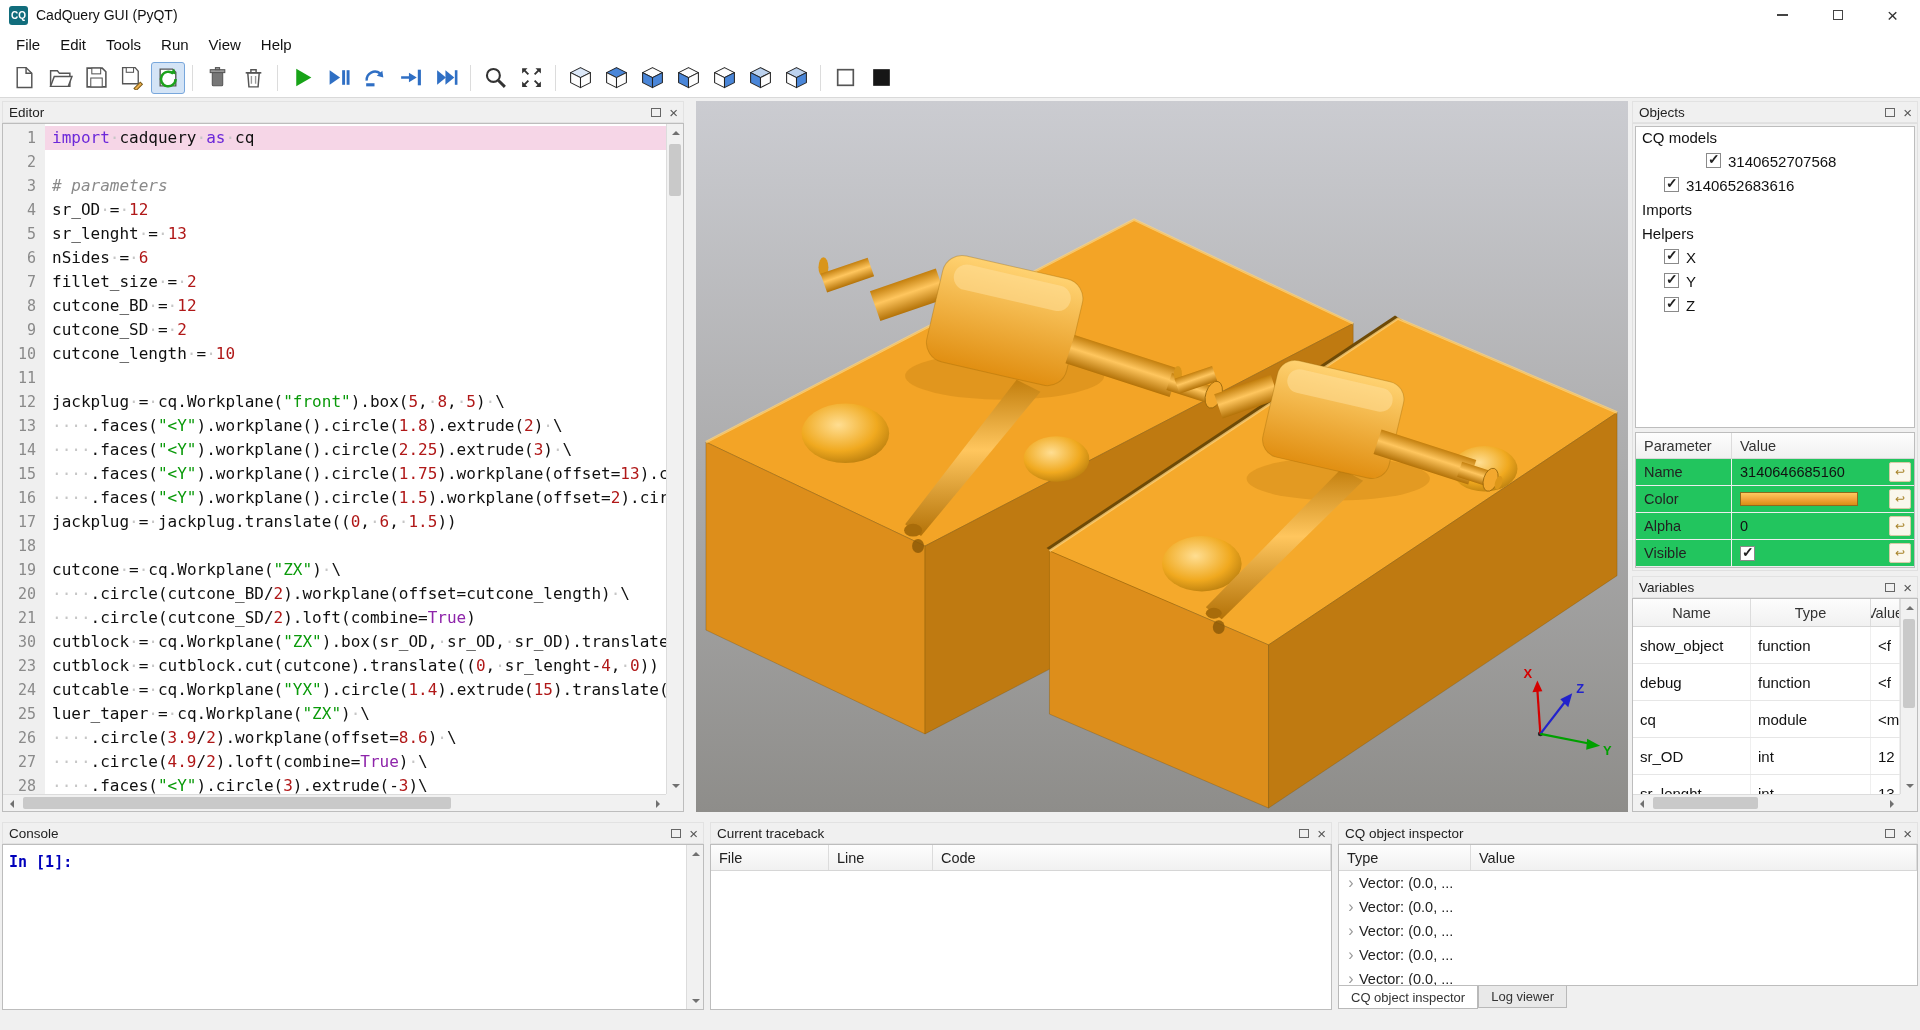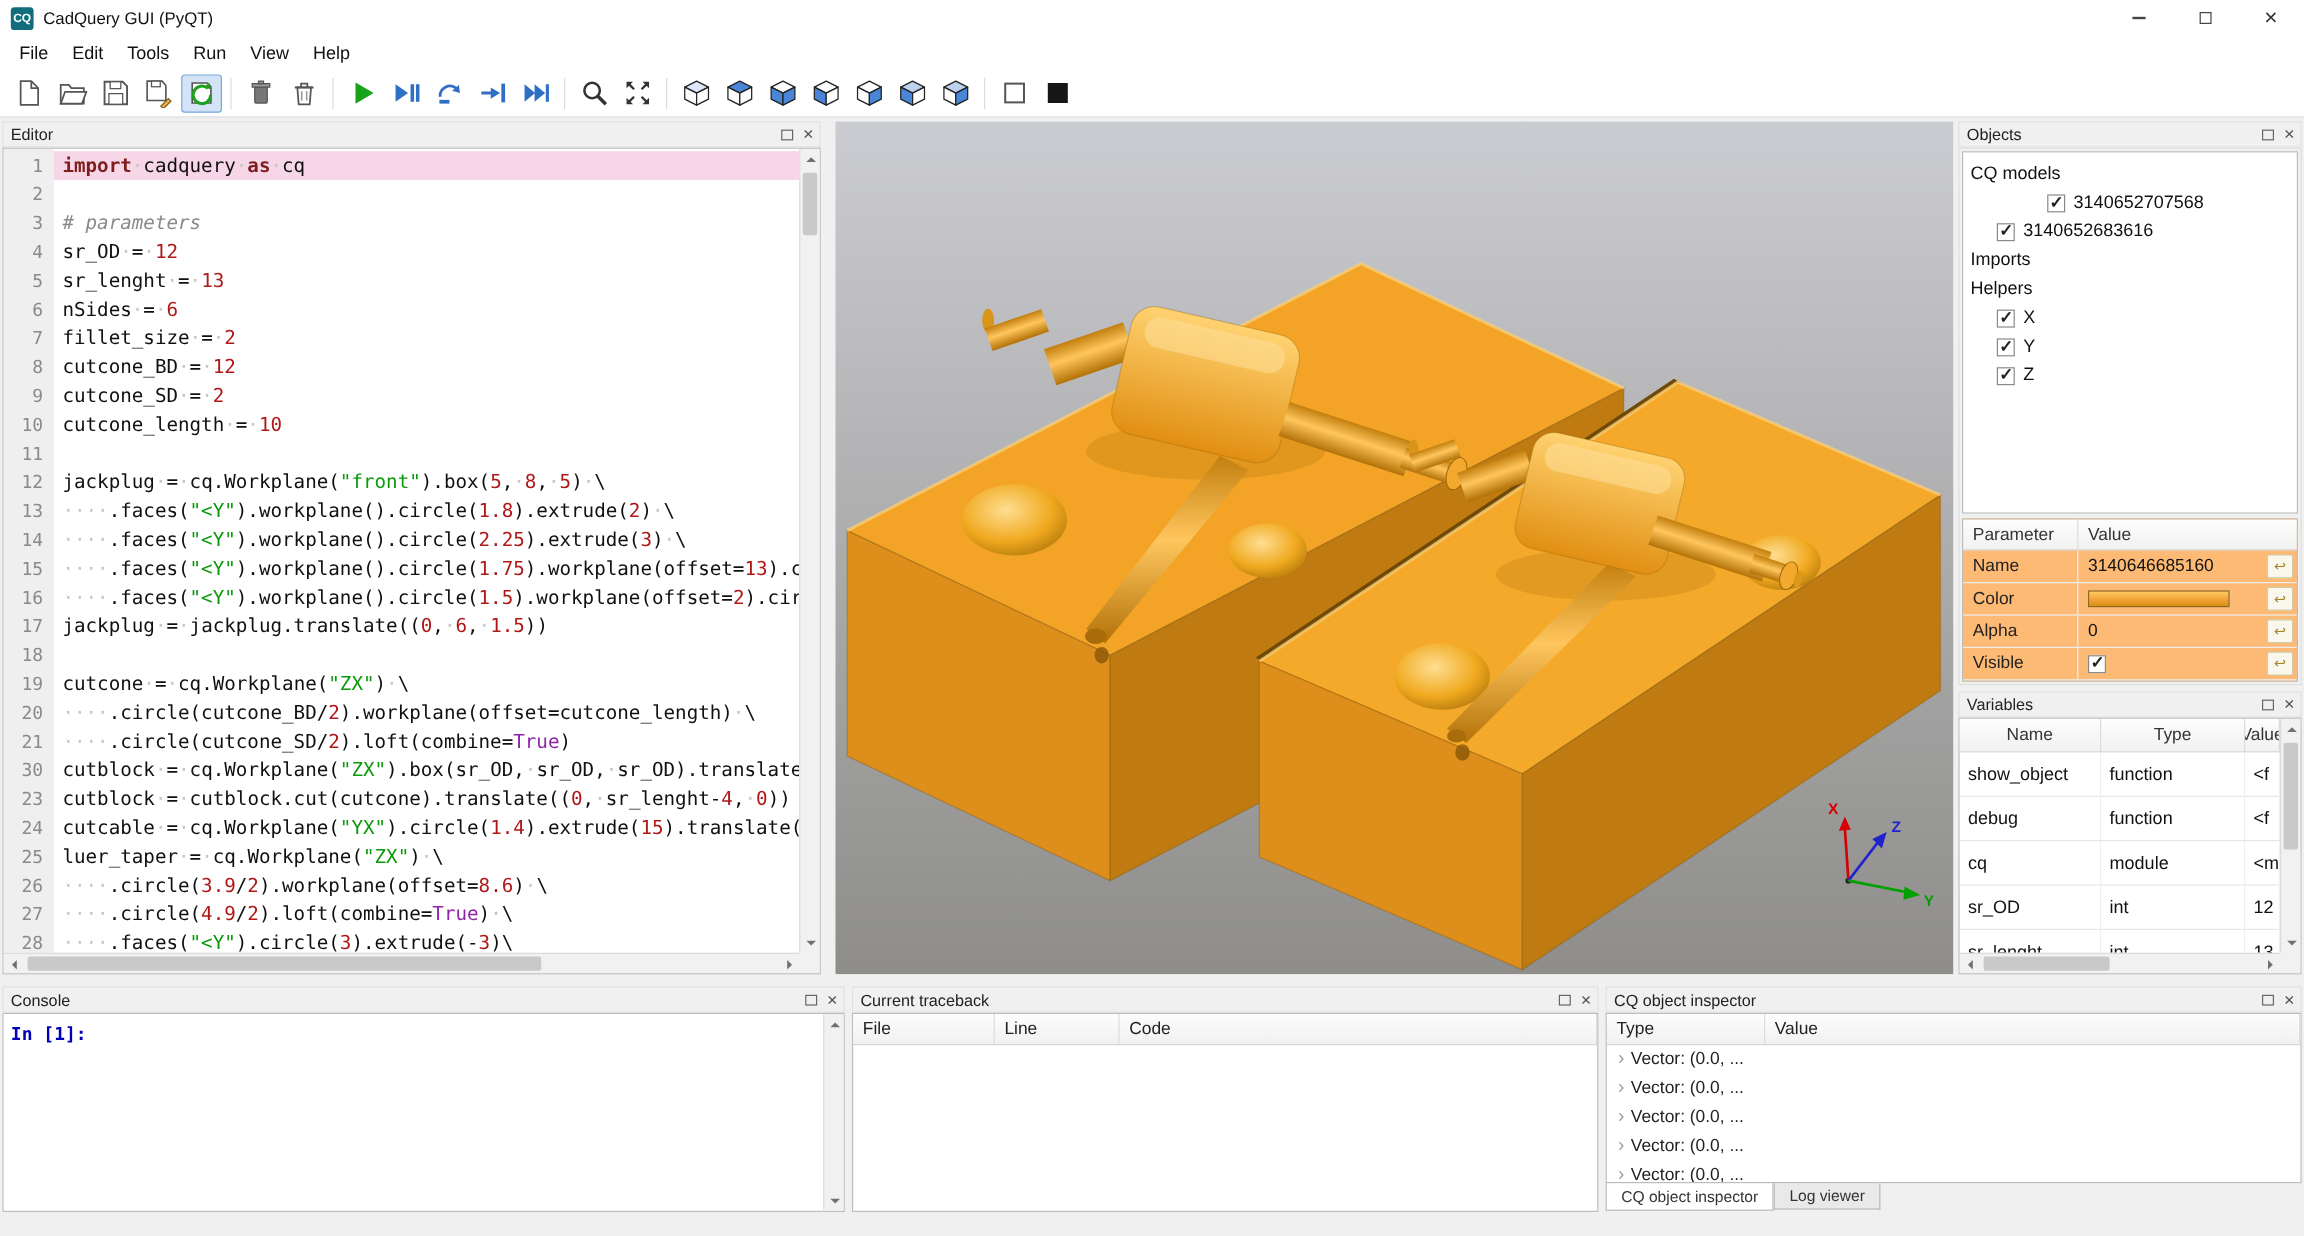--- a/index.html
+++ b/index.html
@@ -43,21 +43,21 @@
 .float-ic{width:10px;height:9px;border:1.5px solid #666;display:block}
 .close-ic{font-size:15px;color:#555;line-height:1}
 .panel-body{flex:1;min-height:0;background:#fff;border:1px solid #bdbdbd;position:relative;overflow:hidden}
 
 .editor-body{display:grid;grid-template-columns:1fr 17px;grid-template-rows:1fr 17px}
 .code-area{overflow:hidden;background:linear-gradient(to right,#efefef 42px,#fff 42px);padding-top:2px;font-family:"DejaVu Sans Mono",monospace;font-size:16px}
 .code-line{display:flex;height:24px;line-height:24px}
 .code-line.current{background:#f6d6e7}
 .lineno{flex:none;width:42px;text-align:right;padding-right:9px;color:#8a8a8a;background:#efefef;font-size:15px}
 .codetext{white-space:pre;padding-left:7px;overflow:hidden}
-.tok-k{color:#7f1d1d;font-weight:bold}
+.tok-k{color:#6d28d9;font-weight:normal}
 .tok-b{color:#8e24aa;font-weight:normal}
 .tok-n{color:#b01818}
 .tok-s{color:#0a9a0a}
 .tok-c{color:#8a8a8a;font-style:italic}
 .tok-w{color:#c6c6c6}
 .tok-p{color:#101010}
 
 .sb-v{background:#f1f1f1;border-left:1px solid #dcdcdc;display:flex;flex-direction:column}
 .sb-h{background:#f1f1f1;border-top:1px solid #dcdcdc;display:flex}
 .sb-btn{flex:none;width:17px;height:17px;position:relative}
@@ -67,25 +67,25 @@
 .sb-btn.left::after{border-right-color:#707070;margin-left:-2px}
 .sb-btn.right::after{border-left-color:#707070;margin-left:2px}
 .sb-track{flex:1;position:relative}
 .sb-thumb{position:absolute;background:#c9c9c9;border-radius:2px}
 .sb-v .sb-thumb{left:2px;right:2px}
 .sb-h .sb-thumb{top:2px;bottom:2px}
 .sb-corner{background:#f1f1f1}
 
 .objects-body{flex:1;min-height:0;display:flex;flex-direction:column;background:#f0f0f0;border:1px solid #e0e0e0;padding:2px;gap:4px}
 .tree-box{flex:1;min-height:0;background:#fff;border:1px solid #bdbdbd;padding-top:2px;overflow:hidden}
-.tree-row{height:24px;display:flex;align-items:flex-end;font-size:15px}
+.tree-row{height:24px;display:flex;align-items:flex-start;font-size:15px}
 .tree-label{white-space:nowrap}
 .checkbox{width:15px;height:15px;border:1px solid #8a8a8a;background:#fff;margin-right:7px;position:relative;flex:none}
 .checkbox.checked::after{content:"✓";position:absolute;left:1px;top:-3px;font-size:14px;font-weight:bold;color:#222}
-.props{flex:none;background:#fdba74;border:1px solid #bdbdbd}
+.props{flex:none;background:#22c55e;border:1px solid #bdbdbd}
 .props-head{display:flex;height:26px;background:linear-gradient(#fdfdfd,#f1f1f1);border-bottom:1px solid #d6d6d6}
 .props-head .hc{display:flex;align-items:center;padding-left:8px;font-size:14.5px;color:#333;border-right:1px solid #dcdcdc}
 .props-head .hc0{width:96px;flex:none}
 .props-head .hc1{flex:1;border-right:none}
 .props-row{display:flex;height:27px;align-items:center;border-bottom:1px solid #ededed}
 .p-name{width:96px;flex:none;padding-left:8px;font-size:14.5px;border-right:1px solid #f0f0f0;align-self:stretch;display:flex;align-items:center;color:#222}
 .p-val{flex:1;min-width:0;padding-left:8px;font-size:14.5px;display:flex;align-items:center;color:#111}
 .swatch{width:118px;height:14px;border:1px solid #8f6a1d;display:block}
 .p-reset{width:22px;height:20px;flex:none;margin-right:3px;border:1px solid #d5cba5;background:#faf7ec;color:#a8842a;font-size:12px;display:flex;align-items:center;justify-content:center;border-radius:2px}
 

